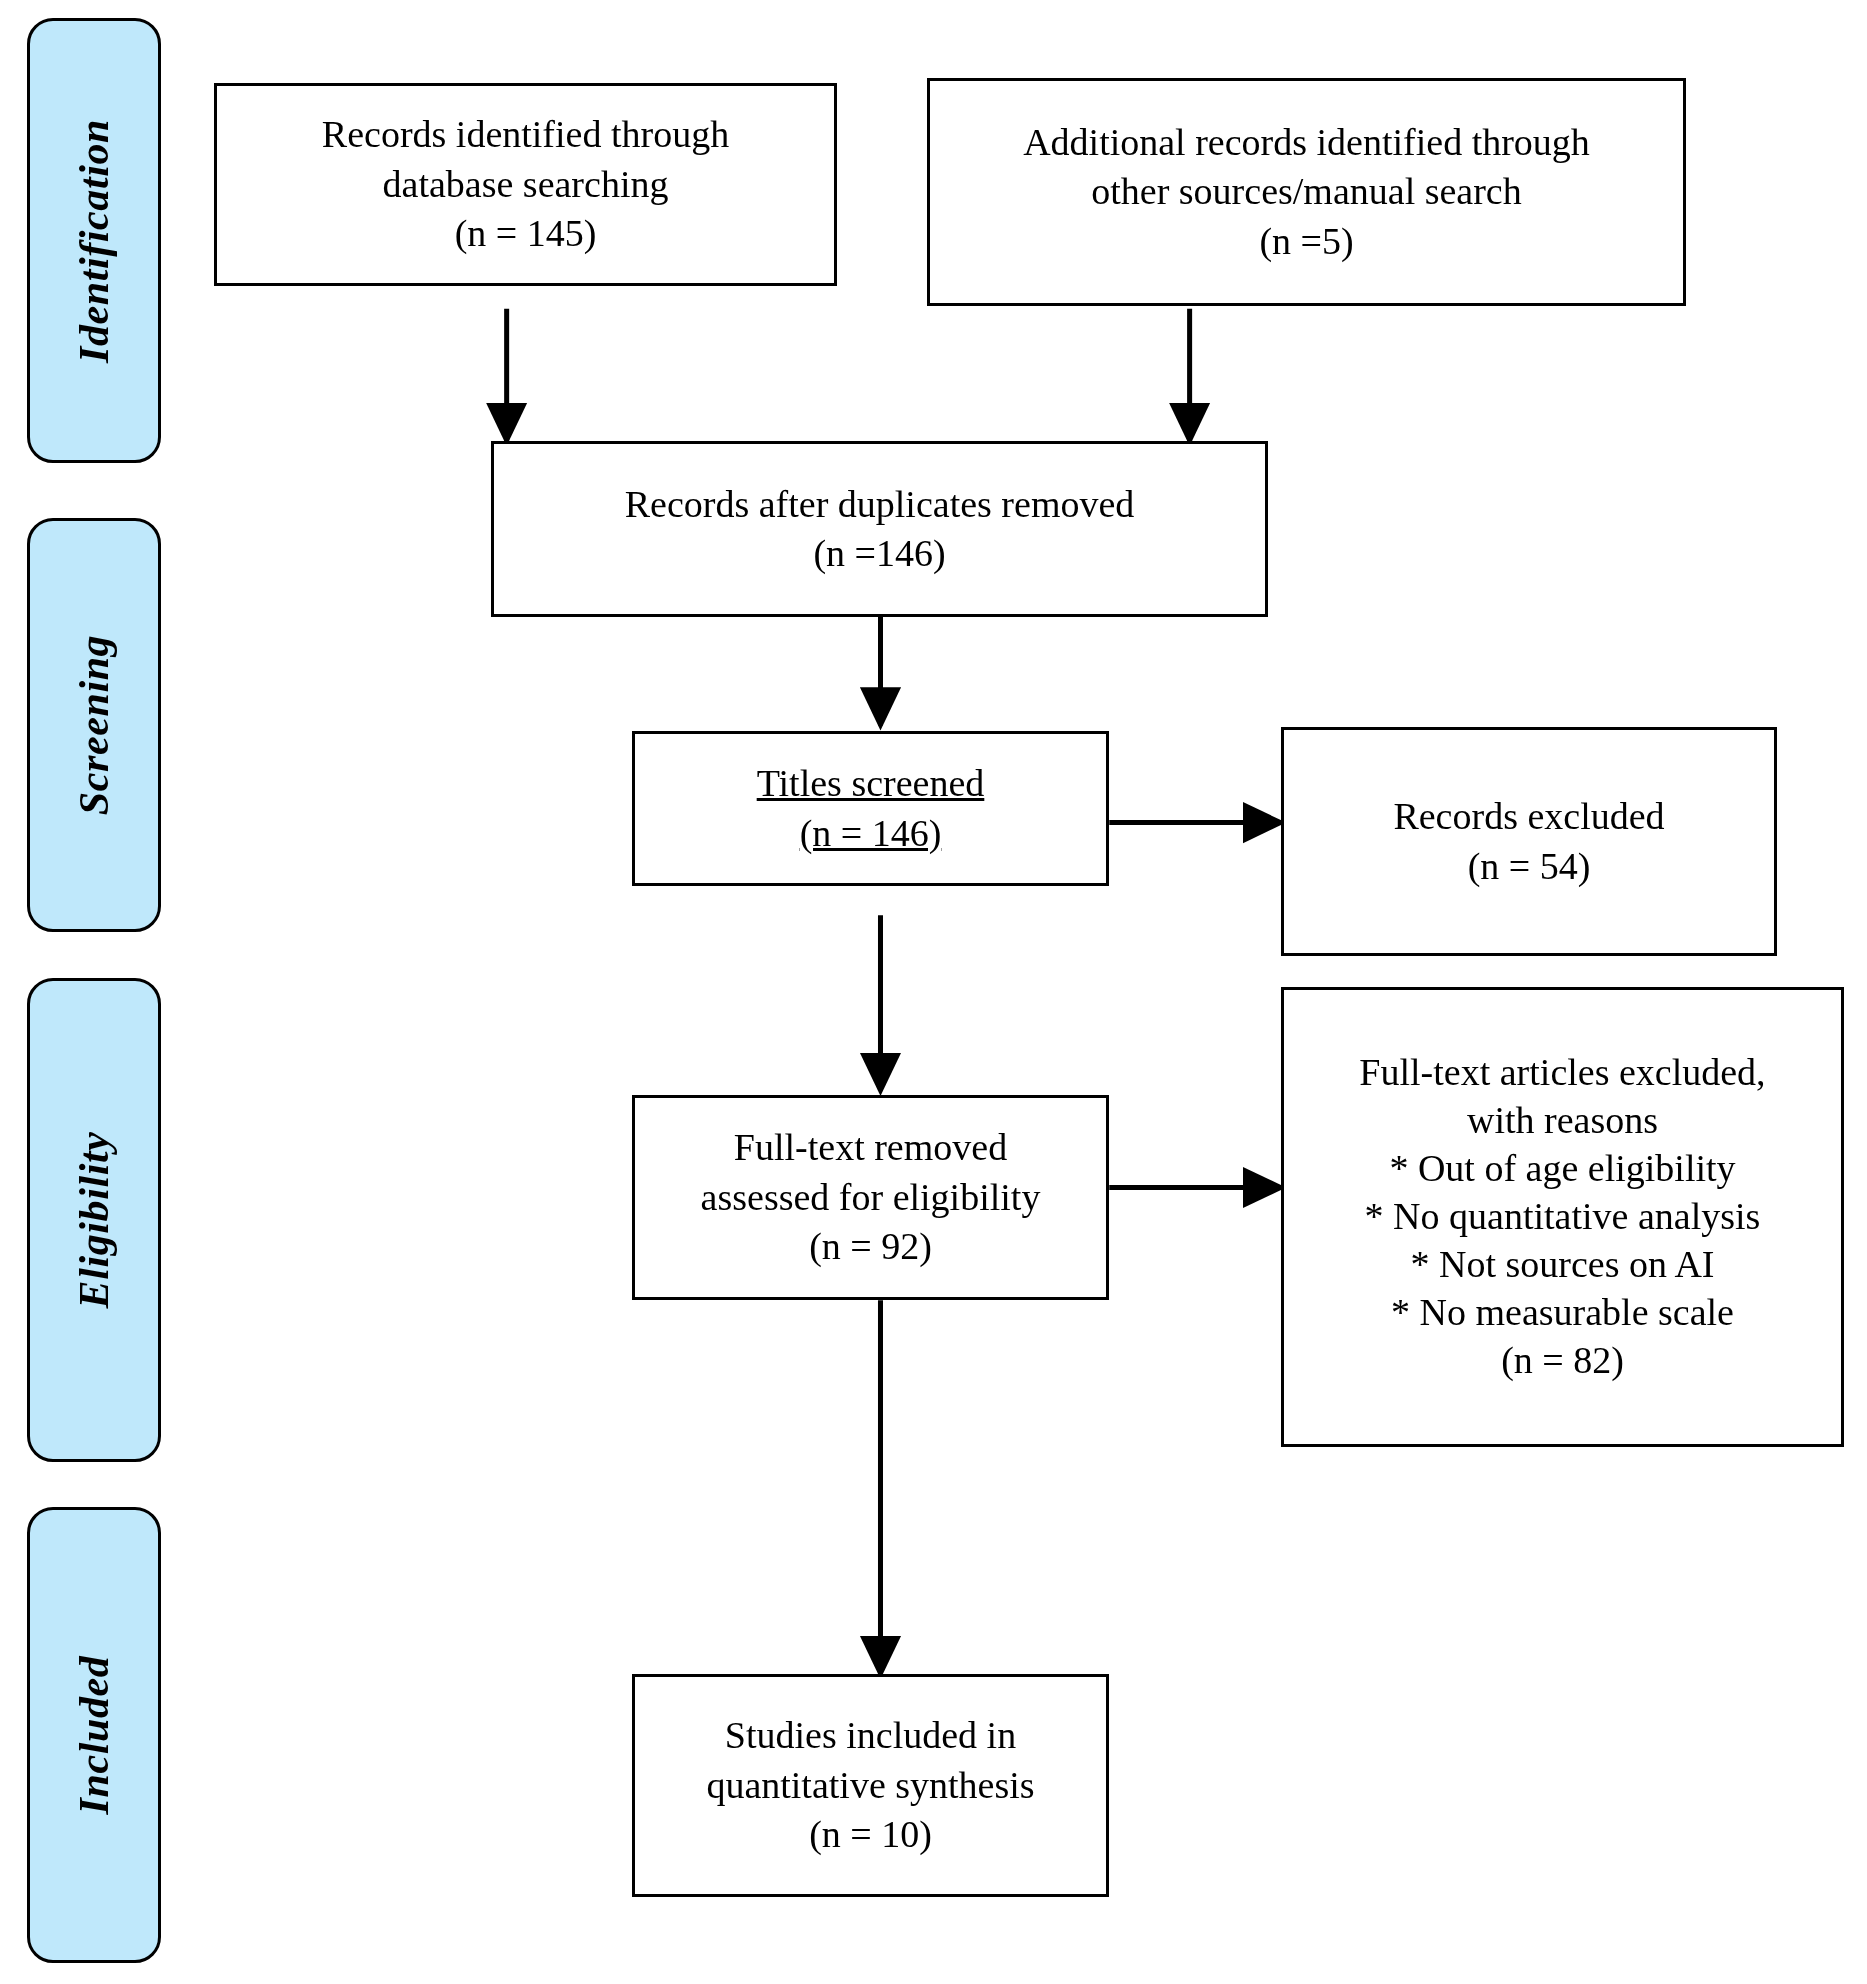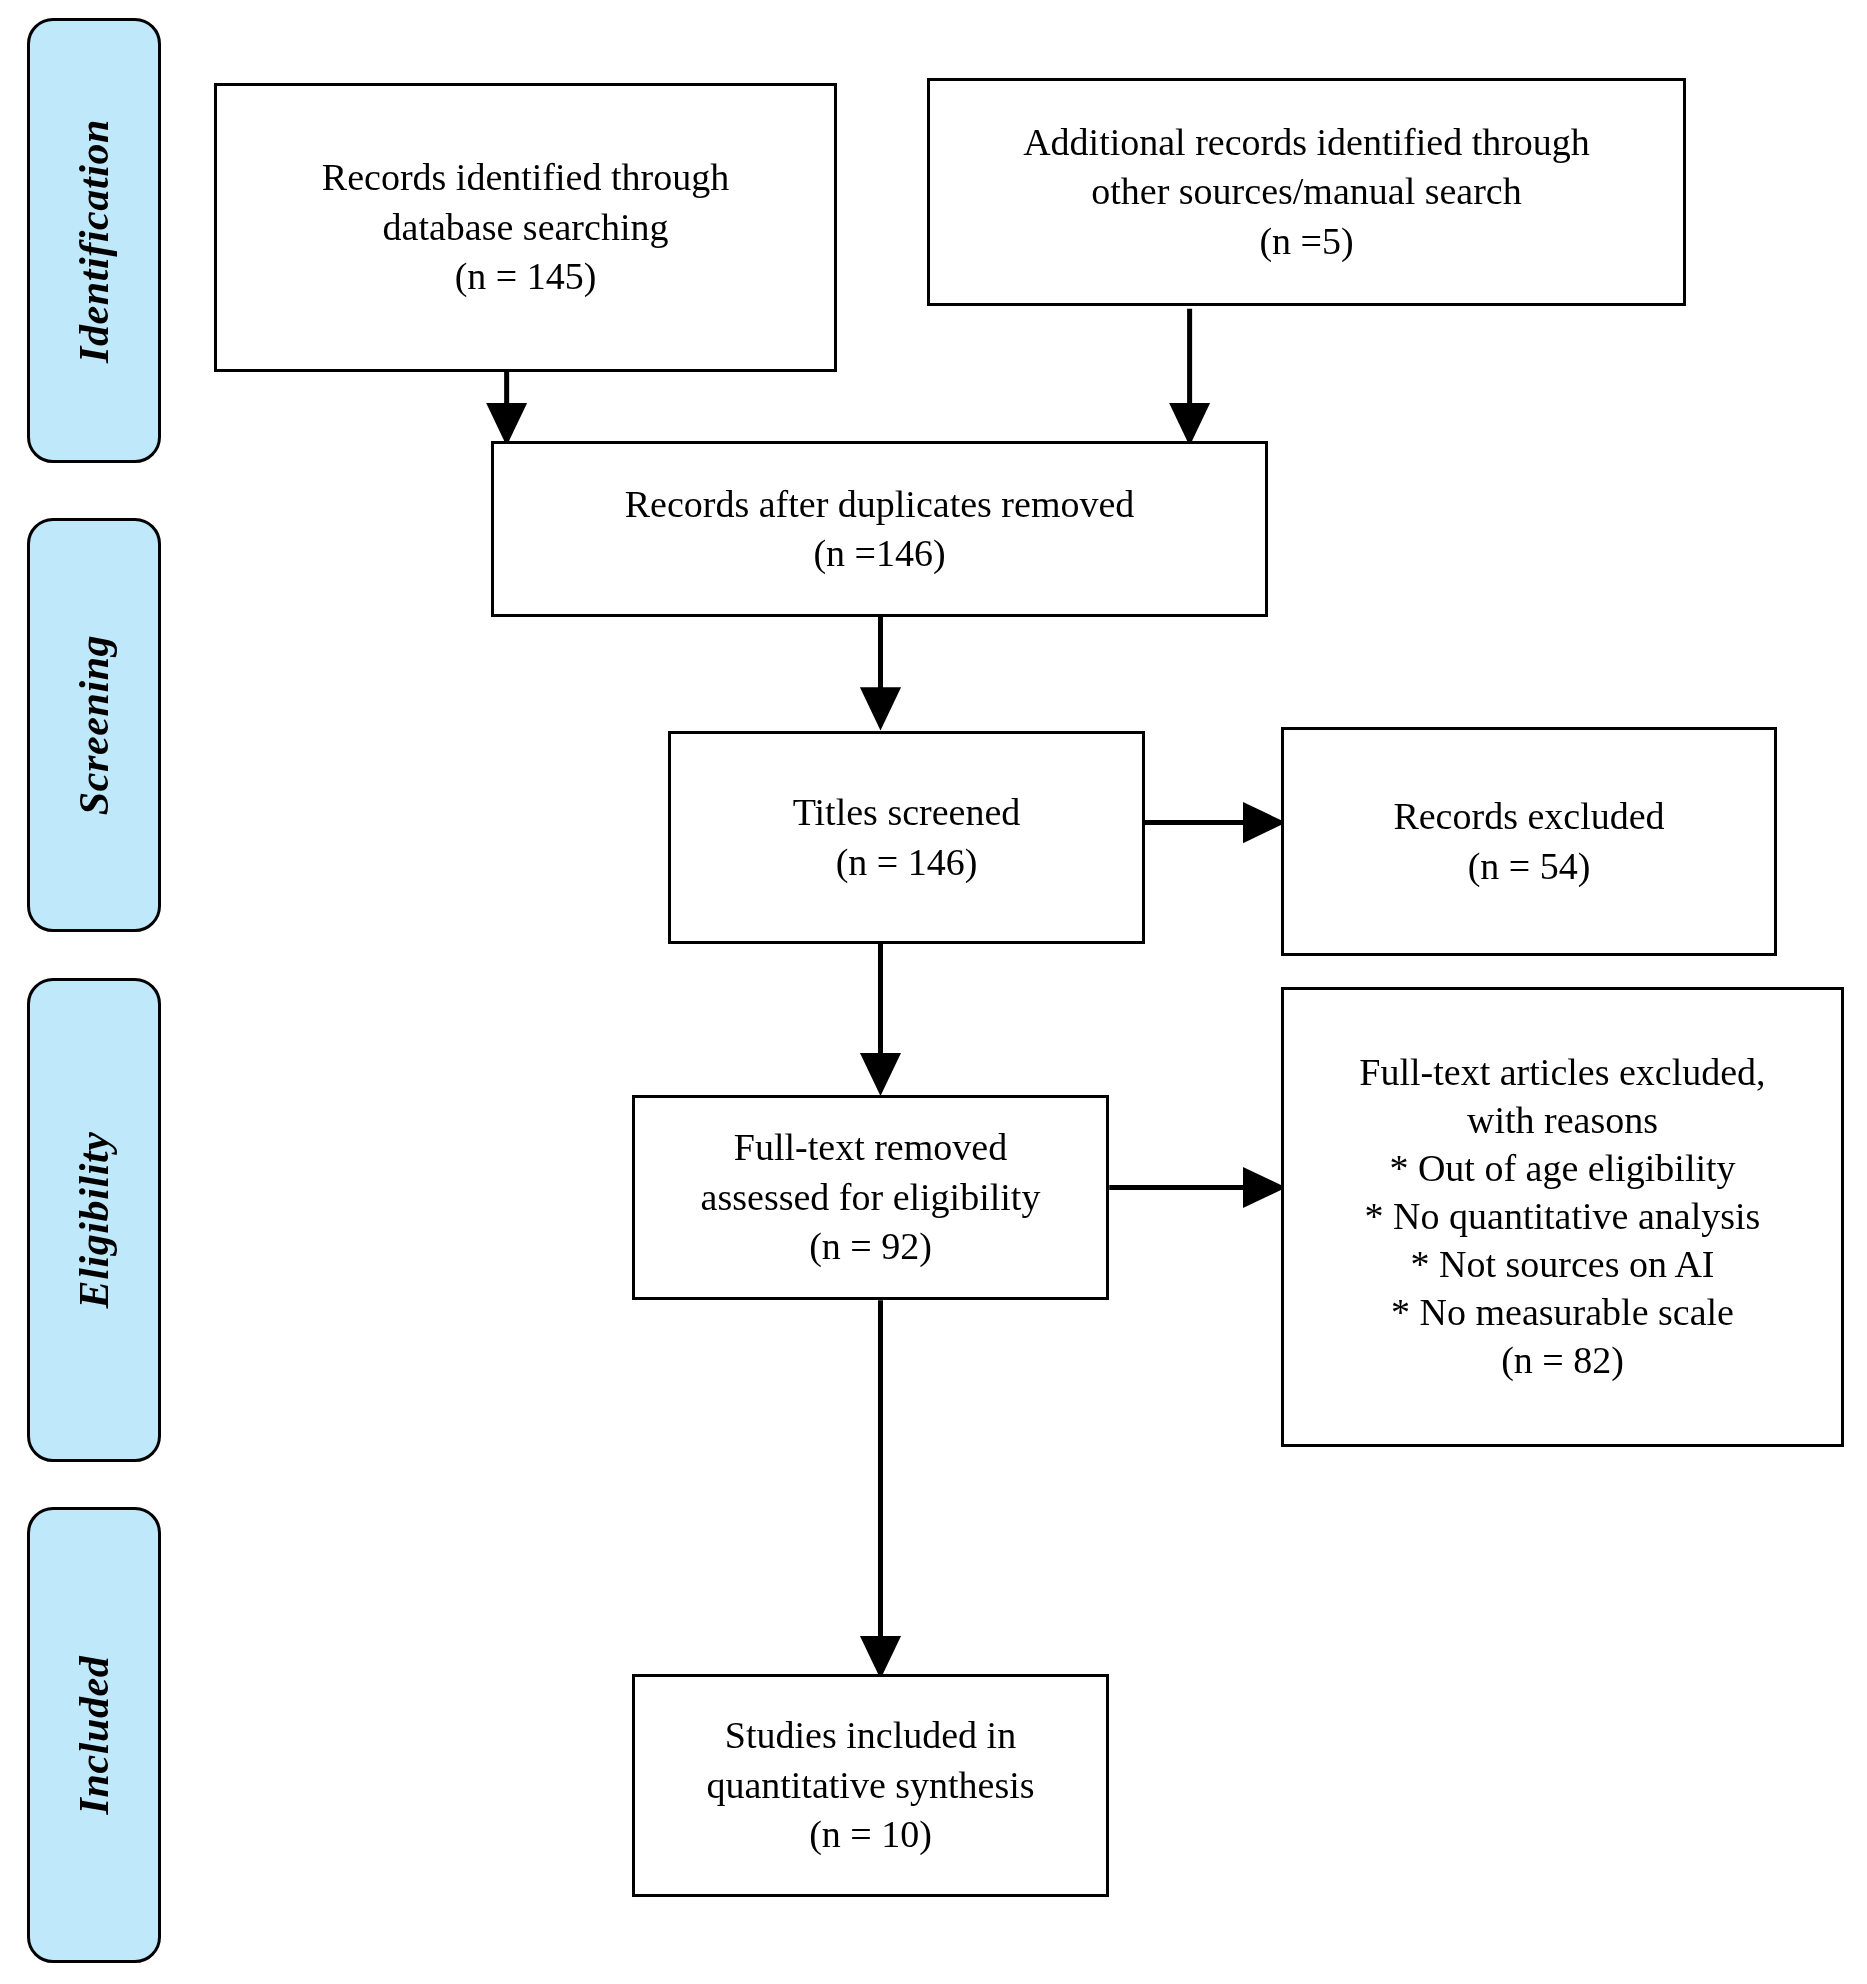--- a/index.html
+++ b/index.html
@@ -124,38 +124,38 @@
   </div>
 
   <div class="stage-pill" style="left:27px; top:978px; width:134px; height:484px;">
     <span class="stage-label">Eligibility</span>
   </div>
 
   <div class="stage-pill" style="left:27px; top:1507px; width:134px; height:456px;">
     <span class="stage-label">Included</span>
   </div>
 
-  <div class="flow-box" style="left:214px; top:83px; width:623px; height:289px;">
+  <div class="flow-box" style="left:214px; top:83px; width:623px; height:203px;">
     <span class="line">Records identified through</span>
     <span class="line">database searching</span>
     <span class="line">(n = 145)</span>
   </div>
 
   <div class="flow-box" style="left:927px; top:78px; width:759px; height:228px;">
     <span class="line">Additional records identified through</span>
     <span class="line">other sources/manual search</span>
     <span class="line">(n =5)</span>
   </div>
 
   <div class="flow-box" style="left:491px; top:441px; width:777px; height:176px;align-items:flex-end;">
     <span class="line">Records after duplicates removed</span>
     <span class="line">(n =146)</span>
   </div>
 
-  <div class="flow-box" style="left:668px; top:731px; width:477px; height:213px;">
+  <div class="flow-box" style="left:632px; top:731px; width:477px; height:155px;text-decoration:underline;">
     <span class="line">Titles screened</span>
     <span class="line">(n = 146)</span>
   </div>
 
   <div class="flow-box" style="left:1281px; top:727px; width:496px; height:229px;">
     <span class="line">Records excluded</span>
     <span class="line">(n = 54)</span>
   </div>
 
   <div class="flow-box" style="left:632px; top:1095px; width:477px; height:205px;">

